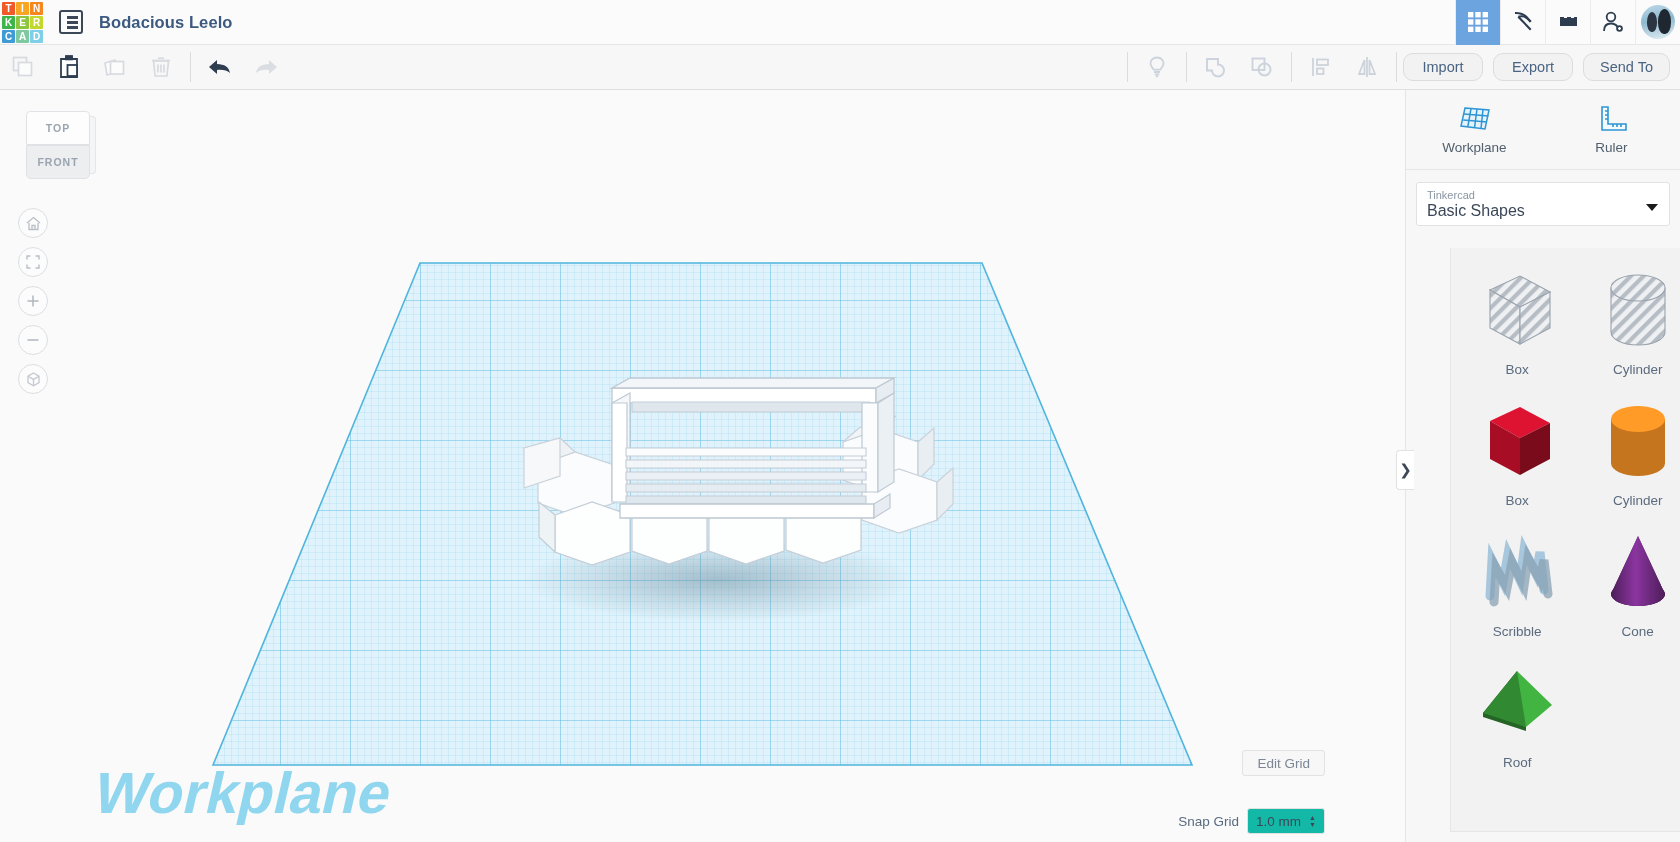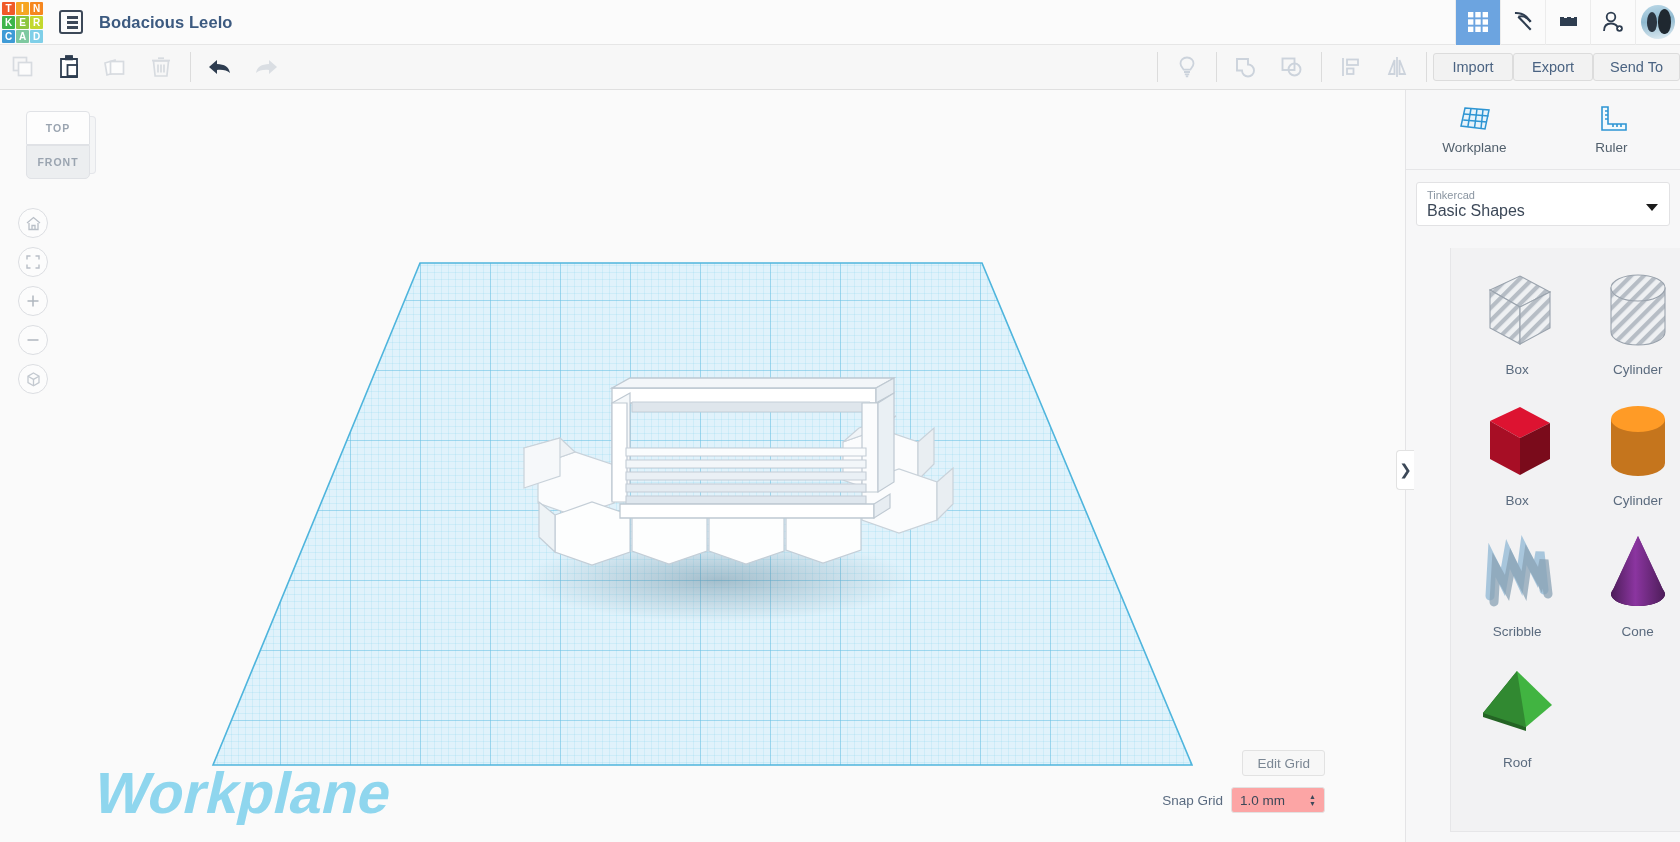--- a/index.html
+++ b/index.html
@@ -80,22 +80,22 @@
   }
   .t2group { display: flex; align-items: center; height: 45px; }
   .t2btn {
     width: 46px; height: 45px; display: flex; align-items: center; justify-content: center;
     cursor: pointer;
   }
   .t2btn.dis { cursor: default; }
   .t2sep { width: 1px; height: 30px; background: #dcdcdc; margin: 0 6px; }
   .t2spacer { flex: 1 1 auto; }
   .pillbtn {
-    height: 28px; min-width: 80px; padding: 0 16px; margin-right: 0;
-    background: #f2f2f2; border: 1px solid #dcdcdc; border-radius: 3px;
+    height: 28px; min-width: 80px; padding: 0 16px; margin-right: 10px;
+    background: #f2f2f2; border: 1px solid #dcdcdc; border-radius: 10px;
     font-size: 14.5px; color: #4a6382; display: flex; align-items: center; justify-content: center;
     cursor: pointer;
   }
 
   
   .canvas {
     position: absolute; top: 90px; left: 0; width: 1405px; height: 752px;
     background: #fafafa; overflow: hidden;
   }
   
@@ -129,28 +129,28 @@
     pointer-events: none;
   }
   .editgrid {
     position: absolute; right: 80px; bottom: 66px;
     height: 26px; padding: 0 14px; background: #f7f7f7;
     border: 1px solid #e2e2e2; border-radius: 3px;
     display: flex; align-items: center; font-size: 13.5px; color: #7b8794;
     cursor: pointer;
   }
   .snapwrap {
-    position: absolute; right: 80px; bottom: 29px;
+    position: absolute; right: 80px; bottom: 8px;
     display: flex; align-items: center; gap: 8px;
   }
   .snaplabel { font-size: 13.5px; color: #5a6b80; }
   .snapselect {
-    height: 26px; padding: 0 8px; background: #fca5a5;
+    height: 26px; padding: 0 8px; background: #14b8a6;
     border: 1px solid #e2e2e2; border-radius: 3px;
-    display: flex; align-items: center; gap: 24px;
+    display: flex; align-items: center; gap: 8px;
     font-size: 13.5px; color: #3c4858; cursor: pointer;
   }
   .spin { display: flex; flex-direction: column; gap: 2px; }
   .spin i { font-size: 7px; line-height: 5px; color: #3c4858; }
 
   
   .collapse-handle {
     position: absolute; left: 1396px; top: 450px;
     width: 18px; height: 40px; background: #fff;
     border: 1px solid #e2e2e2; border-right: none;

